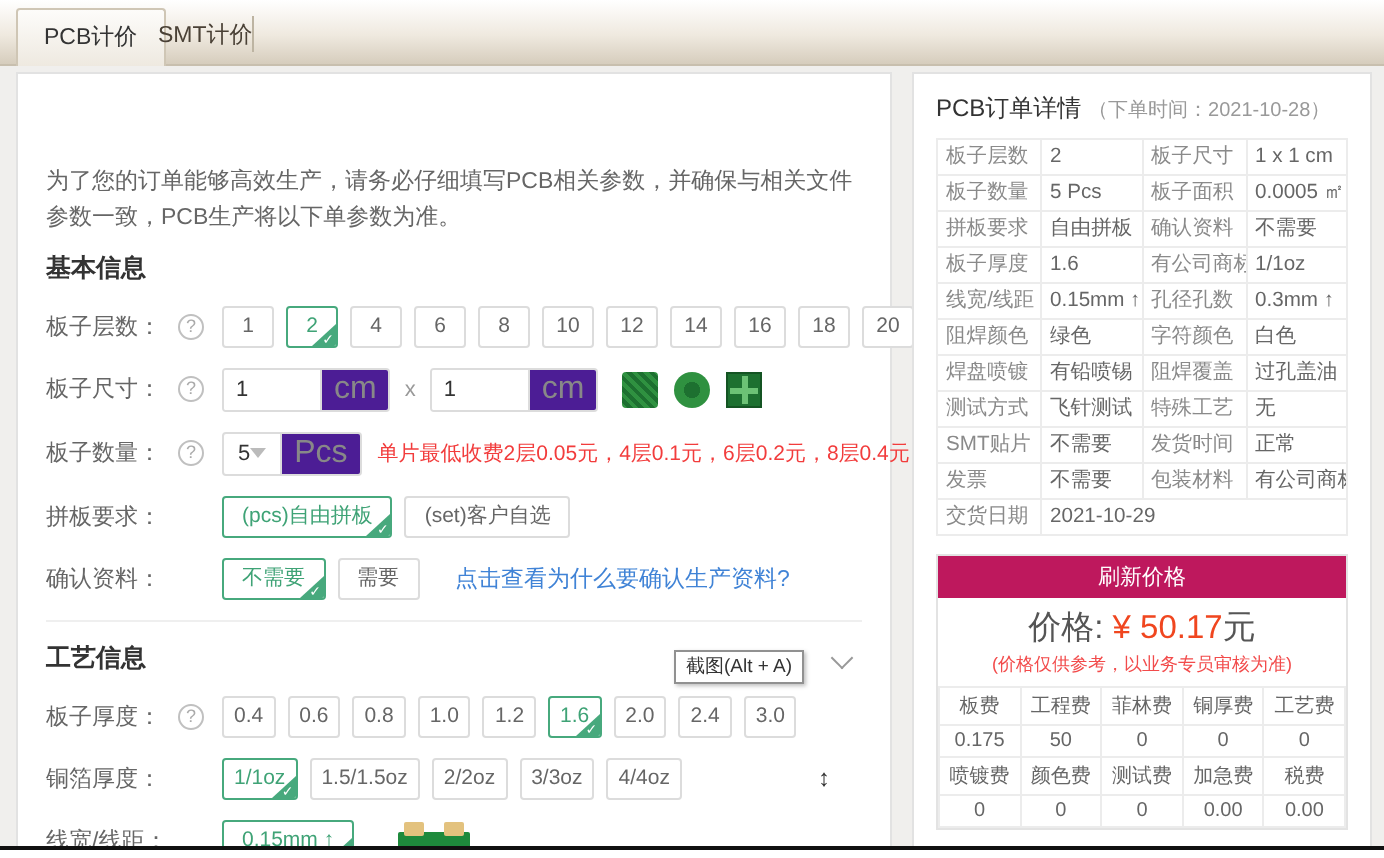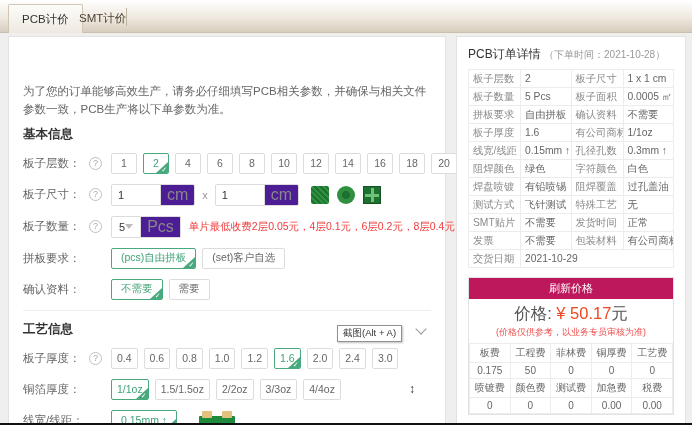--- a/index.html
+++ b/index.html
@@ -184,20 +184,21 @@
       <span class="help hidden">?</span>
       <span class="opt sel wide">(pcs)自由拼板</span>
       <span class="opt wide">(set)客户自选</span>
     </div>
 
     <div class="row">
       <span class="lbl">确认资料：</span>
       <span class="help hidden">?</span>
       <span class="opt sel wide">不需要</span>
       <span class="opt wide">需要</span>
+      <span class="blue-link">点击查看为什么要确认生产资料?</span>
     </div>
 
     <div class="sec-head">
       <span class="sec-title">工艺信息</span>
       <span class="chev"></span>
     </div>
 
     <div class="row">
       <span class="lbl">板子厚度：</span>
       <span class="help">?</span>

